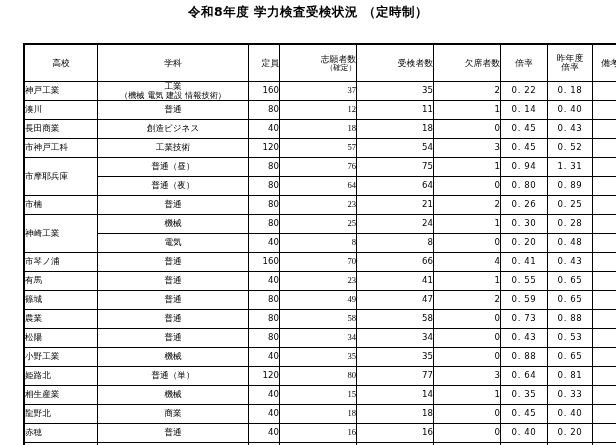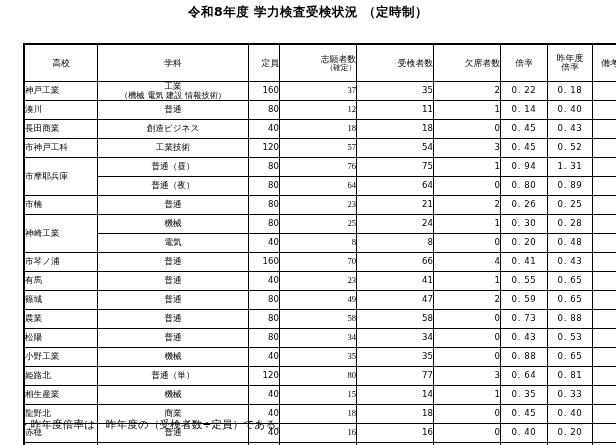--- a/index.html
+++ b/index.html
@@ -341,15 +341,14 @@
             <td class="c-exam">7</td>
             <td class="c-absent">0</td>
             <td class="c-ratio ratio-val">0. 18</td>
             <td class="c-last ratio-val">0. 43</td>
             <td class="c-note"></td>
           </tr>
         </tbody>
     </table>
   </div>
 
-  <div class="footnote">・昨年度倍率は、昨年度の（受検者数÷定員）である。</div>
 
 </div>
 
 </body></html>

